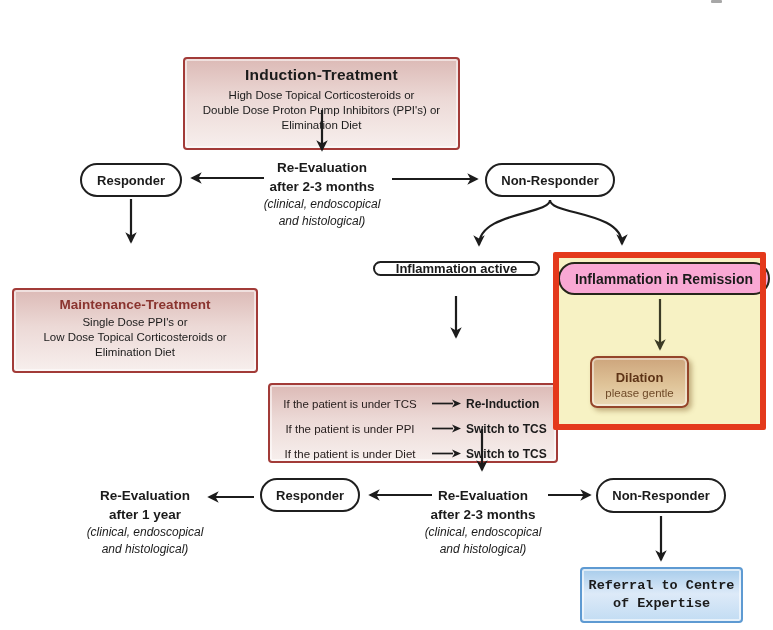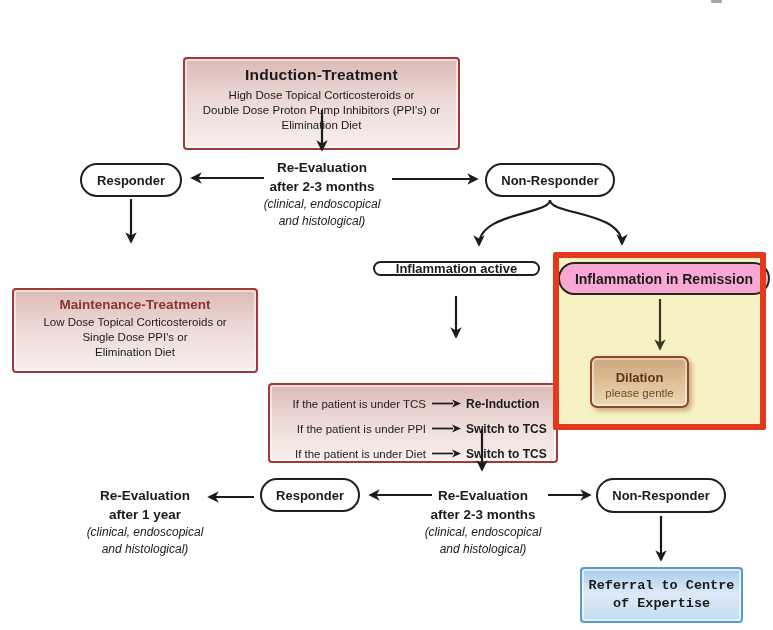--- a/index.html
+++ b/index.html
@@ -25,21 +25,21 @@
     display:flex;align-items:center;justify-content:center;
     font-weight:bold;font-size:13px;white-space:nowrap;
   }
   
   .evblock{text-align:center;z-index:2;}
   .ev-bold{font-weight:bold;font-size:13.5px;line-height:19px;white-space:nowrap;}
   .ev-italic{font-style:italic;font-size:12px;line-height:17px;white-space:nowrap;}
   
   .decision{padding:6px 2px 0 4px;text-align:left;}
   .drow{display:flex;align-items:center;height:25px;}
-  .cond{flex:1;text-align:right;font-size:11.5px;color:#241c1b;white-space:nowrap;}
+  .cond{flex:1;text-align:center;font-size:11.5px;color:#241c1b;white-space:nowrap;}
   .rarrow{margin:0 4px 0 6px;flex:0 0 auto;}
   .action{width:88px;text-align:left;font-weight:bold;font-size:12px;white-space:nowrap;}
   
   .ybg{background:#f7f2c4;z-index:1;}
   .yframe{border:6px solid #e4391b;border-radius:2px;background:transparent;z-index:6;pointer-events:none;}
   .yoval{
     background:#f9a8d4;border:2.2px solid #26261a;border-radius:18px;z-index:3;
     display:flex;align-items:center;justify-content:center;font-weight:bold;font-size:14px;white-space:nowrap;text-align:center;
   }
   .dilation{
@@ -86,22 +86,22 @@
     <div class="ev-italic">(clinical, endoscopical</div>
     <div class="ev-italic">and histological)</div>
   </div>
 
   <div class="abs oval" style="left:485px;top:163px;width:130px;height:34px;">
     <span>Non-Responder</span>
   </div>
 
   <div class="abs redbox" style="left:12px;top:248px;width:246px;height:85px;">
     <div class="m-title">Maintenance-Treatment</div>
+    <div class="bline">Single Dose PPI's or</div>
     <div class="bline">Low Dose Topical Corticosteroids or</div>
-    <div class="bline">Single Dose PPI's or</div>
     <div class="bline">Elimination Diet</div>
   </div>
 
   <div class="abs oval" style="left:373px;top:261px;width:167px;height:15px;">
     <span>Inflammation active</span>
   </div>
 
   <div class="abs yoval" style="left:558px;top:262px;width:212px;height:33px;">
     <span>Inflammation in Remission</span>
   </div>

